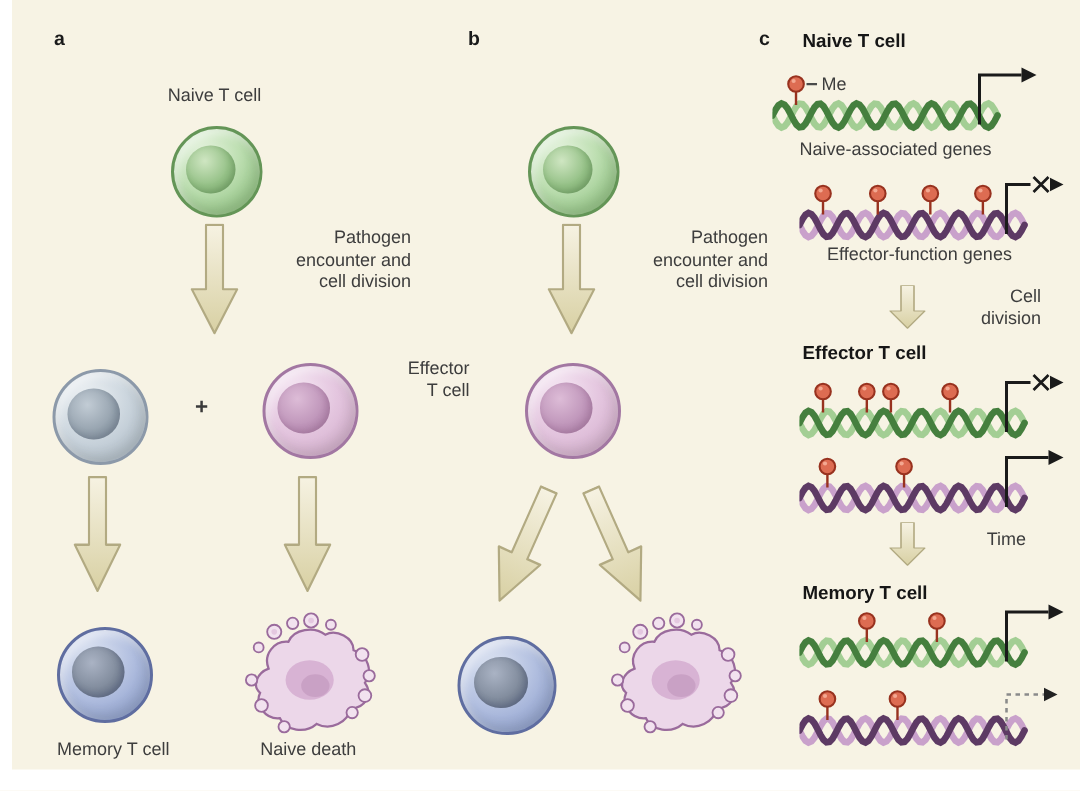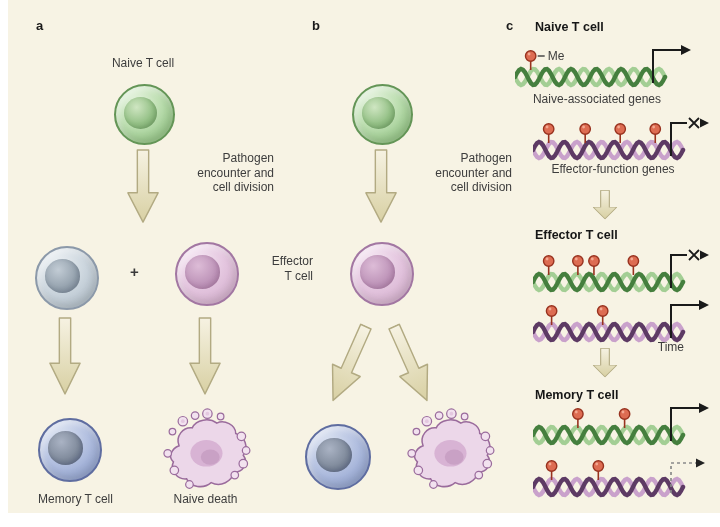--- a/index.html
+++ b/index.html
@@ -77,21 +77,21 @@
 cell division</div>
 
 
   <div class="cell gray" style="left:35px;top:246px;width:60px;height:60px">
       <div class="nucleus"></div>
     </div>
   <div class="abs plus" style="left:130px;top:263px">+</div>
   <div class="cell pink" style="left:175px;top:242px;width:60px;height:60px">
       <div class="nucleus"></div>
     </div>
-  <div class="abs lbl" style="left:243px;top:254px;width:70px">Effector
+  <div class="abs lbl" style="left:243px;top:238px;width:70px">Effector
 T cell</div>
 
   <svg class="abs" style="left:48px;top:317px" width="34" height="80" viewBox="0 0 36 78" preserveAspectRatio="none">
       <use href="#bigArrowPath"></use>
     </svg>
   <svg class="abs" style="left:188px;top:317px" width="34" height="80" viewBox="0 0 36 78" preserveAspectRatio="none">
       <use href="#bigArrowPath"></use>
     </svg>
 
   <div class="cell blue" style="left:38px;top:418px;width:60px;height:60px">
@@ -168,20 +168,22 @@
         <circle cx="120.66000000000001" cy="11" r="1.4" fill="#f3a891"></circle>
         <path d="M138,40 L138,7 L154,7" fill="none" stroke="#1a1a1a" stroke-width="2"></path>
         <path d="M156,2 L166,12 M166,2 L156,12" fill="none" stroke="#1a1a1a" stroke-width="1.8"></path>
         <polygon points="167,2.5 176,7 167,11.5" fill="#1a1a1a"></polygon>
       </svg></div>
   <div class="abs lbl center" style="left:533px;top:162px;width:160px">Effector-function genes</div>
 
   <svg class="abs" style="left:592px;top:190px" width="26" height="30" viewBox="0 0 36 78" preserveAspectRatio="none">
       <use href="#bigArrowPath"></use>
     </svg>
+  <div class="abs lbl" style="left:624px;top:190px;width:70px">Cell
+division</div>
 
   <div class="abs heading" style="left:535px;top:228px">Effector T cell</div>
   <div class="abs" style="left:533px;top:248px"><svg width="178" height="46" viewBox="0 0 178 46">
         <path d="M0,34.0L2,37.9L4,40.8L6,42.0L8,41.2L10,38.7L12,35.0L14,31.1L16,27.8L18,26.1L20,26.4L22,28.5L24,32.0L26,36.0L28,39.5L30,41.6L32,41.9L34,40.2L36,36.9L38,33.0L40,29.3L42,26.8L44,26.0L46,27.2L48,30.1L50,34.0L52,37.9L54,40.8L56,42.0L58,41.2L60,38.7L62,35.0L64,31.1L66,27.8L68,26.1L70,26.4L72,28.5L74,32.0L76,36.0L78,39.5L80,41.6L82,41.9L84,40.2L86,36.9L88,33.0L90,29.3L92,26.8L94,26.0L96,27.2L98,30.1L100,34.0L102,37.9L104,40.8L106,42.0L108,41.2L110,38.7L112,35.0L114,31.1L116,27.8L118,26.1L120,26.4L122,28.5L124,32.0L126,36.0L128,39.5L130,41.6L132,41.9L134,40.2L136,36.9L138,33.0L140,29.3L142,26.8L144,26.0L146,27.2L148,30.1L150,34.0" fill="none" stroke="#a3ce94" stroke-width="4.4" stroke-linecap="round"></path>
         <path d="M0,34.0L2,30.1L4,27.2L6,26.0L8,26.8L10,29.3L12,33.0L14,36.9L16,40.2L18,41.9L20,41.6L22,39.5L24,36.0L26,32.0L28,28.5L30,26.4L32,26.1L34,27.8L36,31.1L38,35.0L40,38.7L42,41.2L44,42.0L46,40.8L48,37.9L50,34.0L52,30.1L54,27.2L56,26.0L58,26.8L60,29.3L62,33.0L64,36.9L66,40.2L68,41.9L70,41.6L72,39.5L74,36.0L76,32.0L78,28.5L80,26.4L82,26.1L84,27.8L86,31.1L88,35.0L90,38.7L92,41.2L94,42.0L96,40.8L98,37.9L100,34.0L102,30.1L104,27.2L106,26.0L108,26.8L110,29.3L112,33.0L114,36.9L116,40.2L118,41.9L120,41.6L122,39.5L124,36.0L126,32.0L128,28.5L130,26.4L132,26.1L134,27.8L136,31.1L138,35.0L140,38.7L142,41.2L144,42.0L146,40.8L148,37.9L150,34.0" fill="none" stroke="#457f3e" stroke-width="4.4" stroke-linecap="round"></path>
         <line x1="15.68" y1="27" x2="15.68" y2="18" stroke="#98321f" stroke-width="1.6"></line>
         <circle cx="15.68" cy="13" r="5.2" fill="#dd6c52" stroke="#98321f" stroke-width="1.4"></circle>
         <circle cx="14.08" cy="11" r="1.4" fill="#f3a891"></circle>
         <line x1="44.88" y1="27" x2="44.88" y2="18" stroke="#98321f" stroke-width="1.6"></line>
         <circle cx="44.88" cy="13" r="5.2" fill="#dd6c52" stroke="#98321f" stroke-width="1.4"></circle>
@@ -205,21 +207,21 @@
         <line x1="69.7" y1="27" x2="69.7" y2="18" stroke="#98321f" stroke-width="1.6"></line>
         <circle cx="69.7" cy="13" r="5.2" fill="#dd6c52" stroke="#98321f" stroke-width="1.4"></circle>
         <circle cx="68.10000000000001" cy="11" r="1.4" fill="#f3a891"></circle>
         <path d="M138,40 L138,7 L166,7" fill="none" stroke="#1a1a1a" stroke-width="2"></path>
         <polygon points="166,2 176,7 166,12" fill="#1a1a1a"></polygon>
       </svg></div>
 
   <svg class="abs" style="left:592px;top:348px" width="26" height="30" viewBox="0 0 36 78" preserveAspectRatio="none">
       <use href="#bigArrowPath"></use>
     </svg>
-  <div class="abs lbl" style="left:624px;top:340px;width:60px">Time</div>
+  <div class="abs lbl" style="left:624px;top:352px;width:60px">Time</div>
 
   <div class="abs heading" style="left:535px;top:388px">Memory T cell</div>
   <div class="abs" style="left:533px;top:401px"><svg width="178" height="46" viewBox="0 0 178 46">
         <path d="M0,34.0L2,37.9L4,40.8L6,42.0L8,41.2L10,38.7L12,35.0L14,31.1L16,27.8L18,26.1L20,26.4L22,28.5L24,32.0L26,36.0L28,39.5L30,41.6L32,41.9L34,40.2L36,36.9L38,33.0L40,29.3L42,26.8L44,26.0L46,27.2L48,30.1L50,34.0L52,37.9L54,40.8L56,42.0L58,41.2L60,38.7L62,35.0L64,31.1L66,27.8L68,26.1L70,26.4L72,28.5L74,32.0L76,36.0L78,39.5L80,41.6L82,41.9L84,40.2L86,36.9L88,33.0L90,29.3L92,26.8L94,26.0L96,27.2L98,30.1L100,34.0L102,37.9L104,40.8L106,42.0L108,41.2L110,38.7L112,35.0L114,31.1L116,27.8L118,26.1L120,26.4L122,28.5L124,32.0L126,36.0L128,39.5L130,41.6L132,41.9L134,40.2L136,36.9L138,33.0L140,29.3L142,26.8L144,26.0L146,27.2L148,30.1L150,34.0" fill="none" stroke="#a3ce94" stroke-width="4.4" stroke-linecap="round"></path>
         <path d="M0,34.0L2,30.1L4,27.2L6,26.0L8,26.8L10,29.3L12,33.0L14,36.9L16,40.2L18,41.9L20,41.6L22,39.5L24,36.0L26,32.0L28,28.5L30,26.4L32,26.1L34,27.8L36,31.1L38,35.0L40,38.7L42,41.2L44,42.0L46,40.8L48,37.9L50,34.0L52,30.1L54,27.2L56,26.0L58,26.8L60,29.3L62,33.0L64,36.9L66,40.2L68,41.9L70,41.6L72,39.5L74,36.0L76,32.0L78,28.5L80,26.4L82,26.1L84,27.8L86,31.1L88,35.0L90,38.7L92,41.2L94,42.0L96,40.8L98,37.9L100,34.0L102,30.1L104,27.2L106,26.0L108,26.8L110,29.3L112,33.0L114,36.9L116,40.2L118,41.9L120,41.6L122,39.5L124,36.0L126,32.0L128,28.5L130,26.4L132,26.1L134,27.8L136,31.1L138,35.0L140,38.7L142,41.2L144,42.0L146,40.8L148,37.9L150,34.0" fill="none" stroke="#457f3e" stroke-width="4.4" stroke-linecap="round"></path>
         <line x1="44.88" y1="27" x2="44.88" y2="18" stroke="#98321f" stroke-width="1.6"></line>
         <circle cx="44.88" cy="13" r="5.2" fill="#dd6c52" stroke="#98321f" stroke-width="1.4"></circle>
         <circle cx="43.28" cy="11" r="1.4" fill="#f3a891"></circle>
         <line x1="91.6" y1="27" x2="91.6" y2="18" stroke="#98321f" stroke-width="1.6"></line>
         <circle cx="91.6" cy="13" r="5.2" fill="#dd6c52" stroke="#98321f" stroke-width="1.4"></circle>

